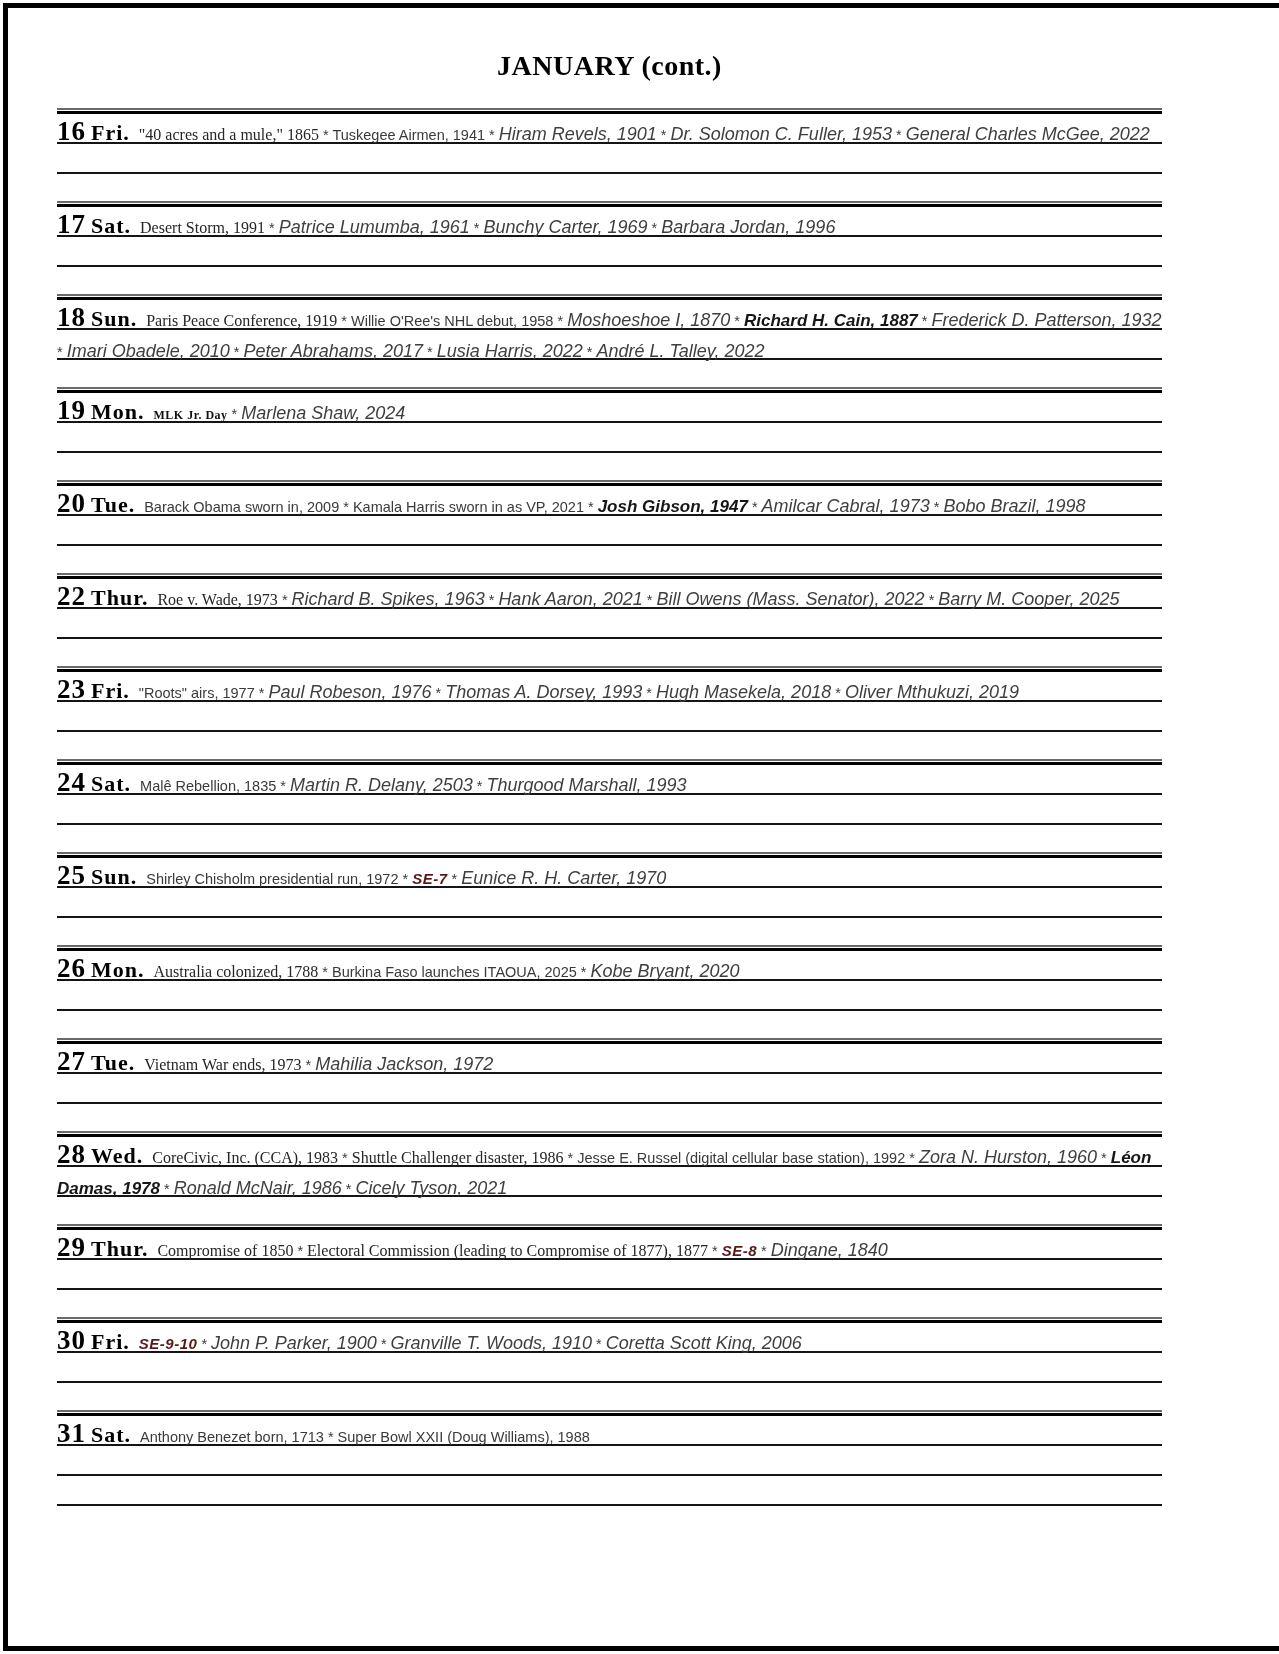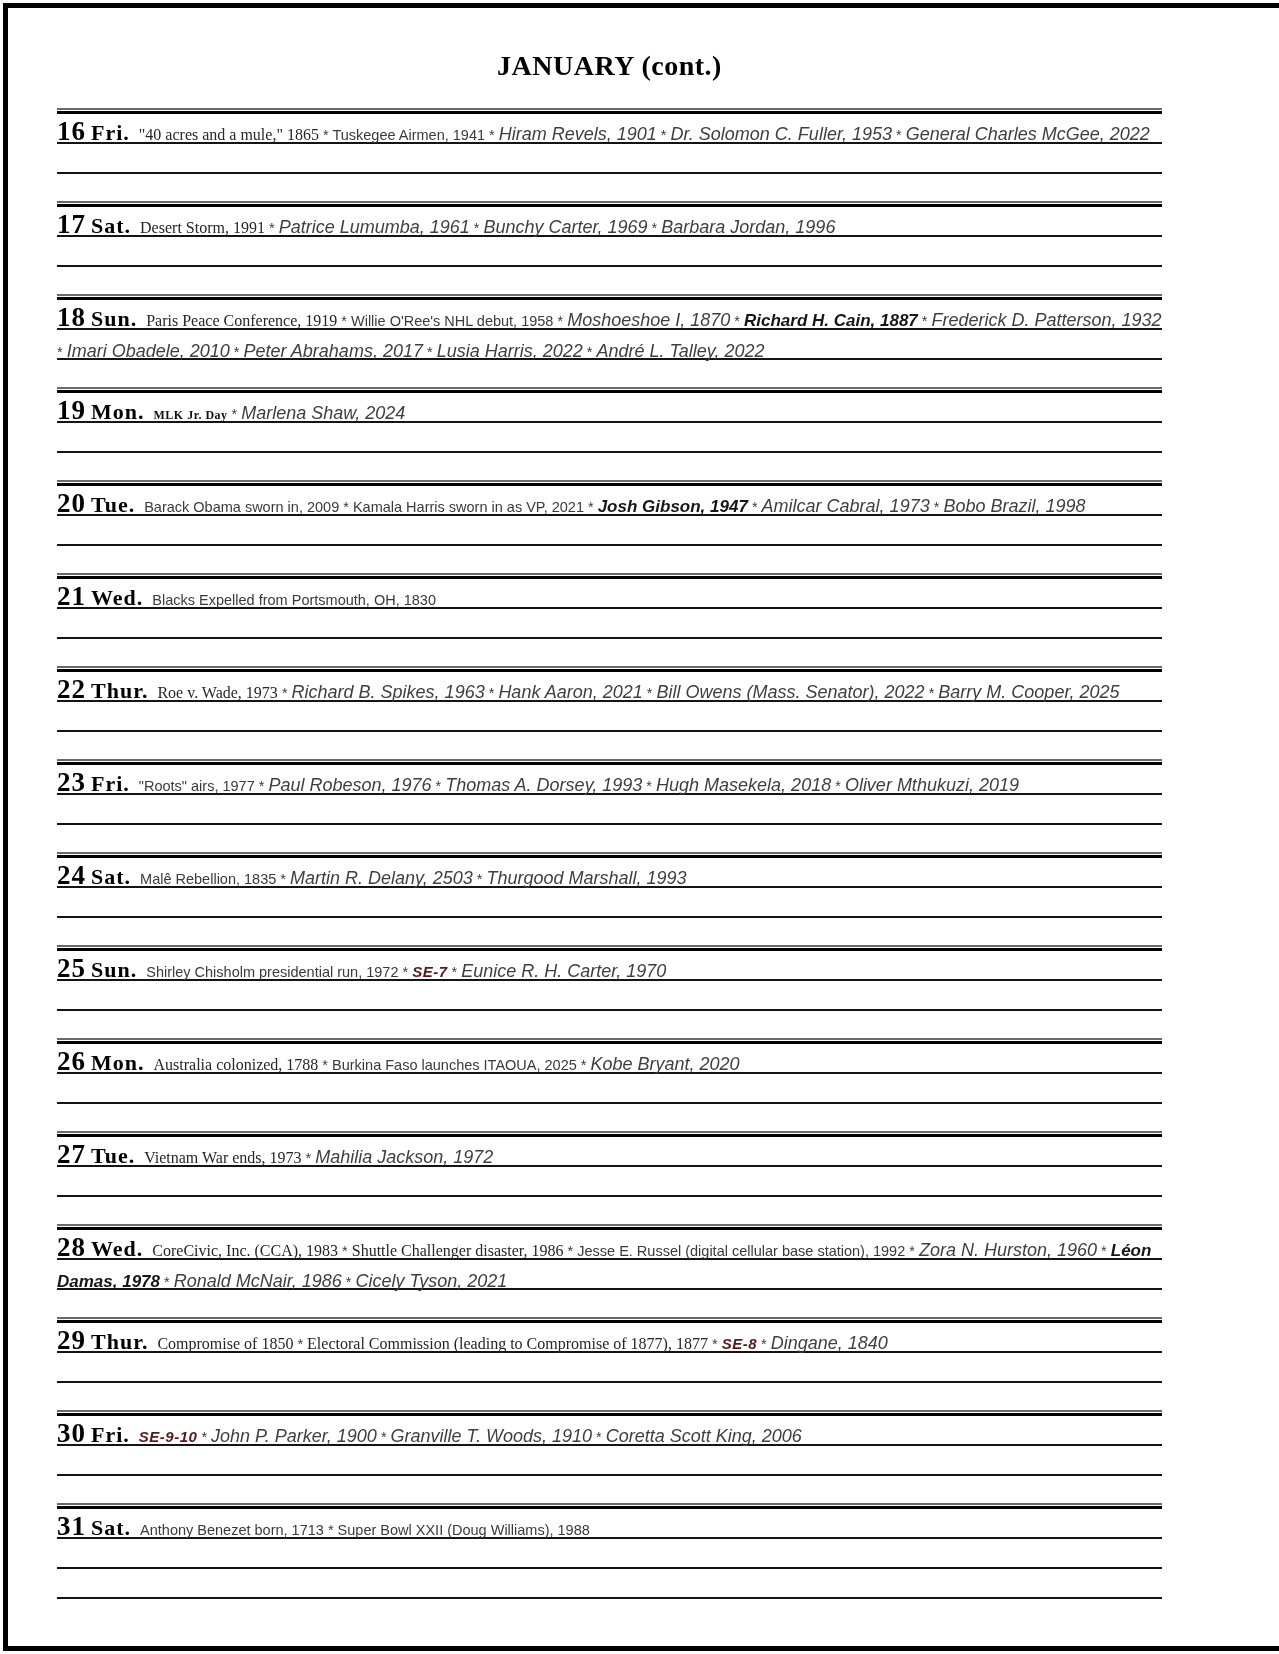--- a/index.html
+++ b/index.html
@@ -64,26 +64,20 @@
     </div>
   </div>
 
   <div class="day-block">
     <div class="rule-thick"></div>
     <div class="lines" style="height: 60px;">
       <span class="day-num">20</span><span class="day-name">Tue.</span><span class="events"><span class="seg-sans">Barack Obama sworn in, 2009</span><span class="sep"> * </span><span class="seg-sans">Kamala Harris sworn in as VP, 2021</span><span class="sep"> * </span><span class="seg-bi">Josh Gibson, 1947</span><span class="sep"> * </span><span class="seg-i">Amilcar Cabral, 1973</span><span class="sep"> * </span><span class="seg-i">Bobo Brazil, 1998</span></span>
     </div>
   </div>
 
-  <div class="day-block">
-    <div class="rule-thick"></div>
-    <div class="lines" style="height: 60px;">
-      <span class="day-num">21</span><span class="day-name">Wed.</span><span class="events"><span class="seg-sans">Blacks Expelled from Portsmouth, OH, 1830</span></span>
-    </div>
-  </div>
 
   <div class="day-block">
     <div class="rule-thick"></div>
     <div class="lines" style="height: 60px;">
       <span class="day-num">22</span><span class="day-name">Thur.</span><span class="events"><span class="seg-serif">Roe v. Wade, 1973</span><span class="sep"> * </span><span class="seg-i">Richard B. Spikes, 1963</span><span class="sep"> * </span><span class="seg-i">Hank Aaron, 2021</span><span class="sep"> * </span><span class="seg-i">Bill Owens (Mass. Senator), 2022</span><span class="sep"> * </span><span class="seg-i">Barry M. Cooper, 2025</span></span>
     </div>
   </div>
 
   <div class="day-block">
     <div class="rule-thick"></div>

